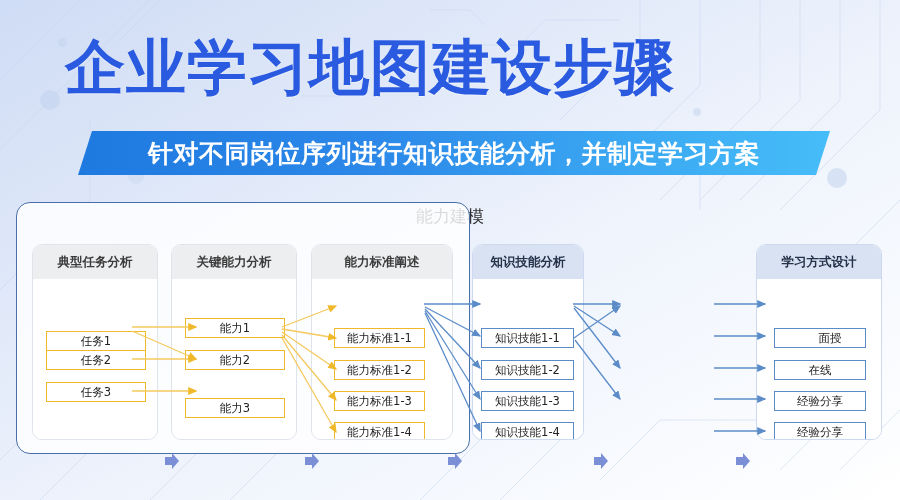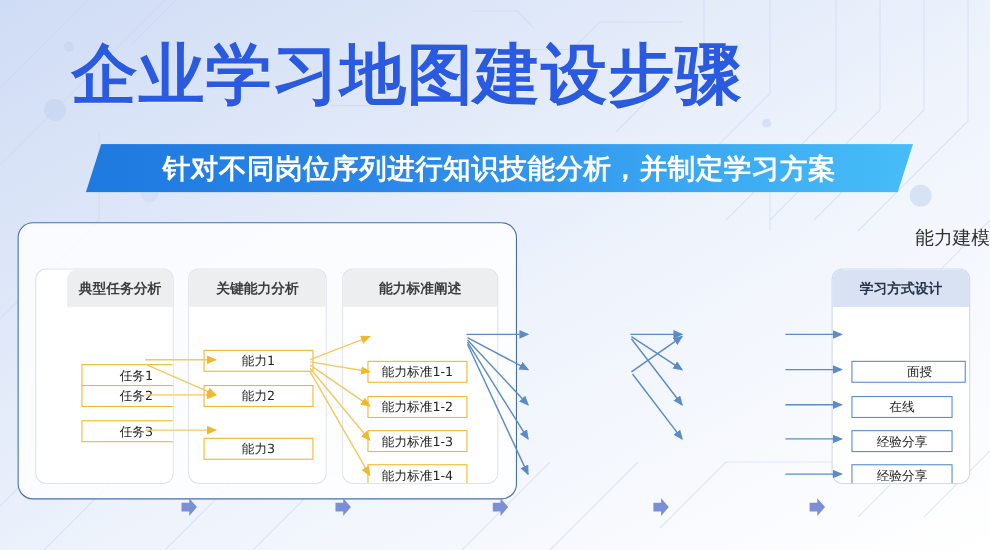--- a/index.html
+++ b/index.html
@@ -79,21 +79,21 @@
     width: 454px; height: 252px;
     border: 1.5px solid #4a6fa8;
     border-radius: 14px;
     background: rgba(255,255,255,.82);
     box-sizing: border-box;
     z-index: 1;
   }
   #group-modeling-title {
     position: absolute;
     left: 0; right: 0; top: 9px;
-    text-align: right;
+    text-align: center;
     font-size: 17px;
     color: #2f2f2f;
     font-family: "DejaVu Sans", sans-serif;
   }
 
   .column {
     position: absolute;
     top: 245px;
     width: 124px;
     height: 196px;
@@ -265,21 +265,21 @@
     <svg class="step-arrow" style="left:447px;" viewBox="0 0 16 18">
       <path d="M1 5 H8 V1 L15 9 L8 17 V13 H1 Z" fill="#7b8fd6"></path>
     </svg>
     <svg class="step-arrow" style="left:593px;" viewBox="0 0 16 18">
       <path d="M1 5 H8 V1 L15 9 L8 17 V13 H1 Z" fill="#7b8fd6"></path>
     </svg>
     <svg class="step-arrow" style="left:735px;" viewBox="0 0 16 18">
       <path d="M1 5 H8 V1 L15 9 L8 17 V13 H1 Z" fill="#7b8fd6"></path>
     </svg>
 
-    <div class="column gray" style="left:32px;top:48px;width:126px;padding-left:28px;">
+    <div class="column gray" style="left:32px;top:48px;width:126px;">
       <div class="col-head">典型任务分析</div>
       <div class="col-body">
         <div class="node gold" style="left:13px;top:39px;width:100px;margin-top:13px;">任务1</div>
         <div class="node gold" style="left:13px;top:71px;width:100px;">任务2</div>
         <div class="node gold" style="left:13px;top:103px;width:100px;">任务3</div>
       </div>
     </div>
 
     <div class="column gray" style="left:171px;top:48px;width:126px;">
       <div class="col-head">关键能力分析</div>
@@ -294,26 +294,36 @@
       <div class="col-head">能力标准阐述</div>
       <div class="col-body">
         <div class="node gold" style="left:22px;top:49px;width:91px;">能力标准1-1</div>
         <div class="node gold" style="left:22px;top:81px;width:91px;">能力标准1-2</div>
         <div class="node gold" style="left:22px;top:112px;width:91px;">能力标准1-3</div>
         <div class="node gold" style="left:22px;top:143px;width:91px;">能力标准1-4</div>
 
       </div>
     </div>
 
+    <div class="column blue" style="left:472px;top:48px;width:112px;">
+      <div class="col-head">知识技能分析</div>
+      <div class="col-body">
+        <div class="node blue" style="left:8px;top:49px;width:93px;">知识技能1-1</div>
+        <div class="node blue" style="left:8px;top:81px;width:93px;">知识技能1-2</div>
+        <div class="node blue" style="left:8px;top:112px;width:93px;">知识技能1-3</div>
+        <div class="node blue" style="left:8px;top:143px;width:93px;">知识技能1-4</div>
+
+      </div>
+    </div>
 
 
     <div class="column blue" style="left:756px;top:48px;width:126px;">
       <div class="col-head">学习方式设计</div>
       <div class="col-body">
-        <div class="node blue" style="left:17px;top:49px;width:104px;padding-left:20px;">面授</div>
+        <div class="node blue" style="left:17px;top:49px;width:92px;padding-left:20px;">面授</div>
         <div class="node blue" style="left:17px;top:81px;width:92px;">在线</div>
         <div class="node blue" style="left:17px;top:112px;width:92px;">经验分享</div>
         <div class="node blue" style="left:17px;top:143px;width:92px;">经验分享</div>
 
       </div>
     </div>
 
   </div>
 </div>
 

